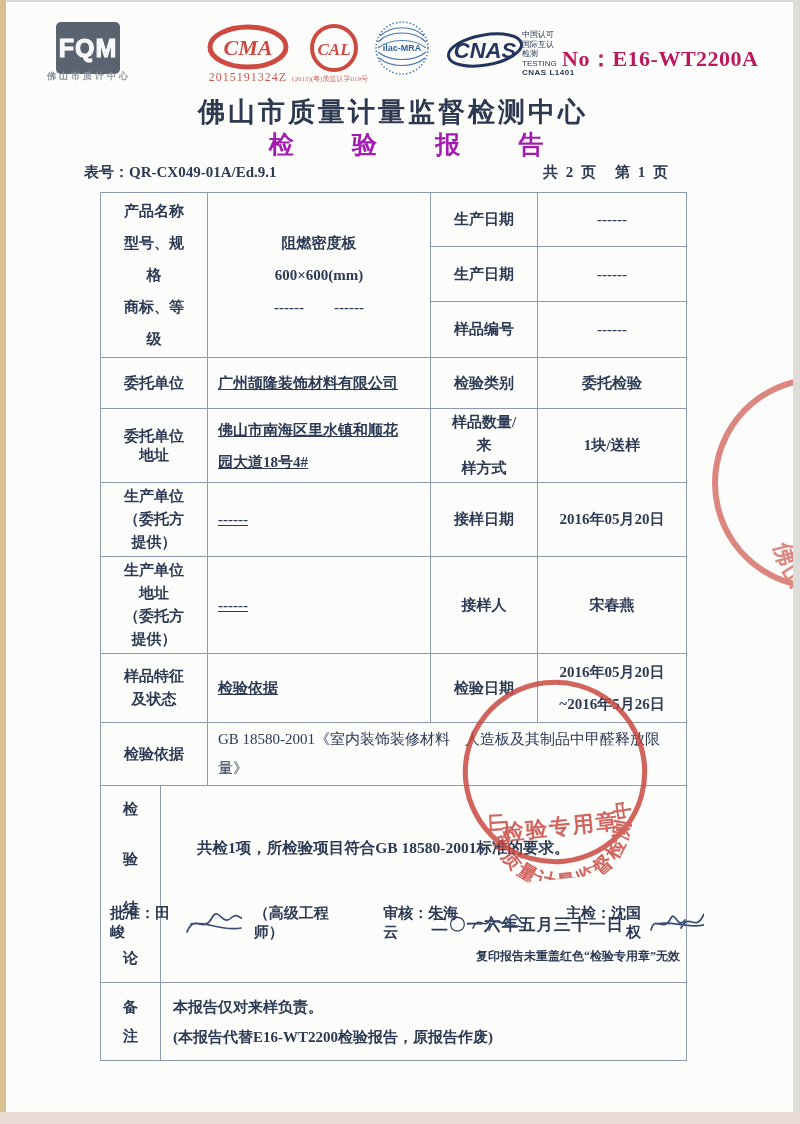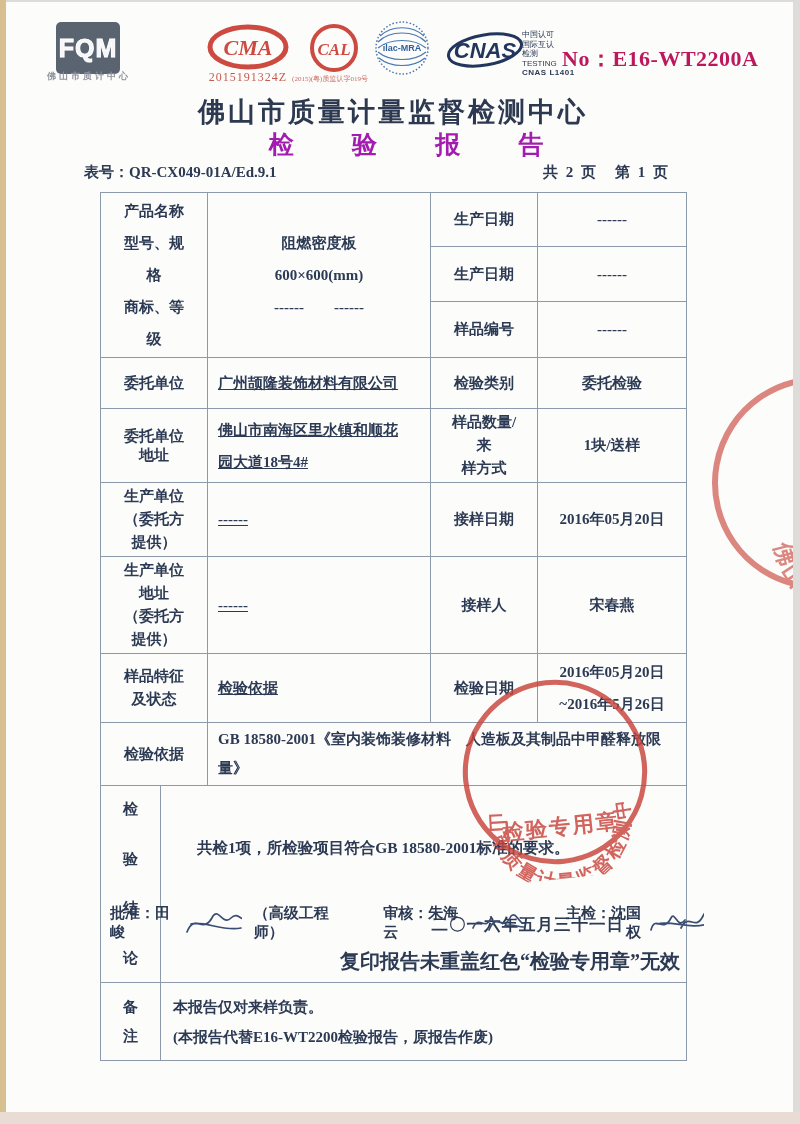--- a/index.html
+++ b/index.html
@@ -37,27 +37,27 @@
   
   table.report{position:absolute;left:94px;top:190px;width:586px;border-collapse:collapse;table-layout:fixed;}
   table.report td{border:1px solid #8d9aac;font-size:15px;color:#2c3a54;padding:2px 16px;vertical-align:middle;}
   .lbl{text-align:center;font-weight:600;}
   .val-c{text-align:center;font-weight:bold;}
   .val-l{text-align:left;padding-left:10px !important;font-weight:600;text-decoration:underline;}
   .pre{white-space:pre-line;}
   .lh33{line-height:32px;}
   .lh24{line-height:23px;}
   .lh26{line-height:32px;}
-  .basis-val{font-weight:bold;line-height:29px;padding-left:10px !important;}
+  .basis-val{font-weight:normal;line-height:29px;padding-left:10px !important;}
   .concl-lbl{vertical-align:top !important;}
   .concl-lbl .stack{display:flex;flex-direction:column;justify-content:space-between;height:168px;padding:12px 0;text-align:center;font-weight:600;}
   .concl-cell{position:relative;padding:0 !important;}
   .concl-text{position:absolute;left:36px;top:52px;font-size:15.5px;font-weight:bold;}
   .concl-date{position:absolute;right:62px;top:128px;font-size:16.5px;font-weight:600;letter-spacing:1px;}
-  .concl-note{position:absolute;right:6px;top:162px;font-size:20px;font-weight:600;}
+  .concl-note{position:absolute;right:6px;top:162px;font-size:12px;font-weight:600;}
   .remark-lbl .stack{display:flex;flex-direction:column;justify-content:center;gap:10px;height:100%;text-align:center;font-weight:600;}
   .remark-val{line-height:30px;padding-left:12px !important;font-weight:600;}
   
   .sig-row{position:absolute;left:104px;top:902px;width:600px;display:flex;align-items:center;font-size:15px;font-weight:bold;color:#2c3a54;}
   .sig-svg{margin:0 6px;}
   .sig-title{font-weight:600;margin:0 10px 0 6px;}
   .gap1{margin-left:26px;}
   .gap2{margin-left:30px;text-align:right;}
   
   .stamp-main{position:absolute;left:442px;top:663px;width:214px;height:214px;opacity:.82;transform:rotate(-6deg);z-index:5;}

